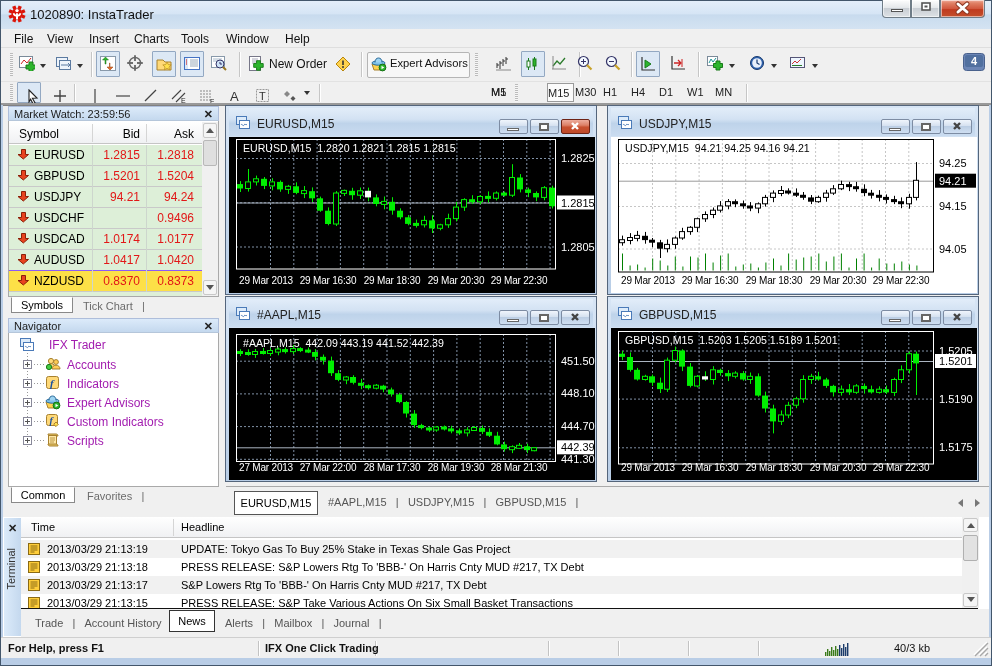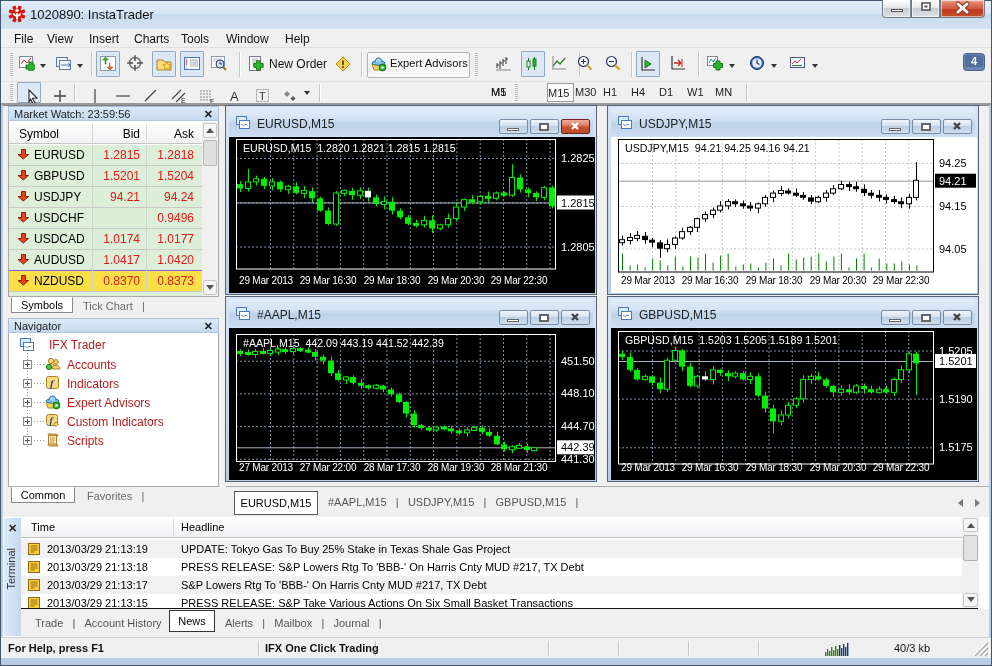--- a/index.html
+++ b/index.html
@@ -38,21 +38,21 @@
 .winbtn{position:absolute;top:11px;width:29px;height:15px;border:1px solid #7d8ca3;border-radius:2px;background:linear-gradient(#f0f5fc,#d5e1f0 45%,#bccee4 50%,#cfdff2)}
 .winbtn.red{background:linear-gradient(#edac9c 0%,#dd8168 40%,#c8502f 55%,#bf4a2a 100%);border-color:#6d2315}
 .chartclient{position:absolute;left:3px;top:31px}
 #tabbar{position:absolute;left:223px;top:381px;width:763px;height:31px;background:#f0f0f0;border-top:1px solid #aaa}
 #term{position:absolute;left:0;top:412px;width:986px;height:120px;background:#fff}
 #termcap{position:absolute;left:1px;top:413px;width:17px;height:118px;background:linear-gradient(90deg,#dcebfa,#c4d8ee)}
 #statusbar{position:absolute;left:1px;top:637px;width:990px;height:21px;background:#f0f0f0;border-top:1px solid #cfcfcf;font-size:11px;color:#111}
 .ssep{position:absolute;top:3px;width:1px;height:15px;background:#c3c3c3;box-shadow:1px 0 0 #fff}
 .newsrow{position:absolute;left:0;width:941px;height:18px;font-size:11px;color:#000}
 .tfbtn{position:absolute;top:1px;width:27px;height:19px;font-size:11px;color:#222;text-align:left;line-height:19px}
-.tree{position:absolute;font-size:12px;color:#b91c1c}
+.tree{position:absolute;font-size:12px;color:#a21caf}
 </style></head><body>
 <div id="frame"></div>
 <div id="titlebar"></div>
 <div class="abs" style="left:8px;top:5px"><svg width="18" height="18" viewBox="0 0 18 18" style="">
       <rect x="13.6" y="9.9" width="3.4" height="3.4" fill="#dc1408" transform="rotate(22.5 15.3 11.6)"></rect>
       <rect x="9.9" y="13.6" width="3.4" height="3.4" fill="#dc1408" transform="rotate(67.5 11.6 15.3)"></rect>
       <rect x="4.7" y="13.6" width="3.4" height="3.4" fill="#dc1408" transform="rotate(112.5 6.4 15.3)"></rect>
       <rect x="1.0" y="9.9" width="3.4" height="3.4" fill="#dc1408" transform="rotate(157.5 2.7 11.6)"></rect>
       <rect x="1.0" y="4.7" width="3.4" height="3.4" fill="#dc1408" transform="rotate(202.5 2.7 6.4)"></rect>
       <rect x="4.7" y="1.0" width="3.4" height="3.4" fill="#dc1408" transform="rotate(247.5 6.4 2.7)"></rect>

